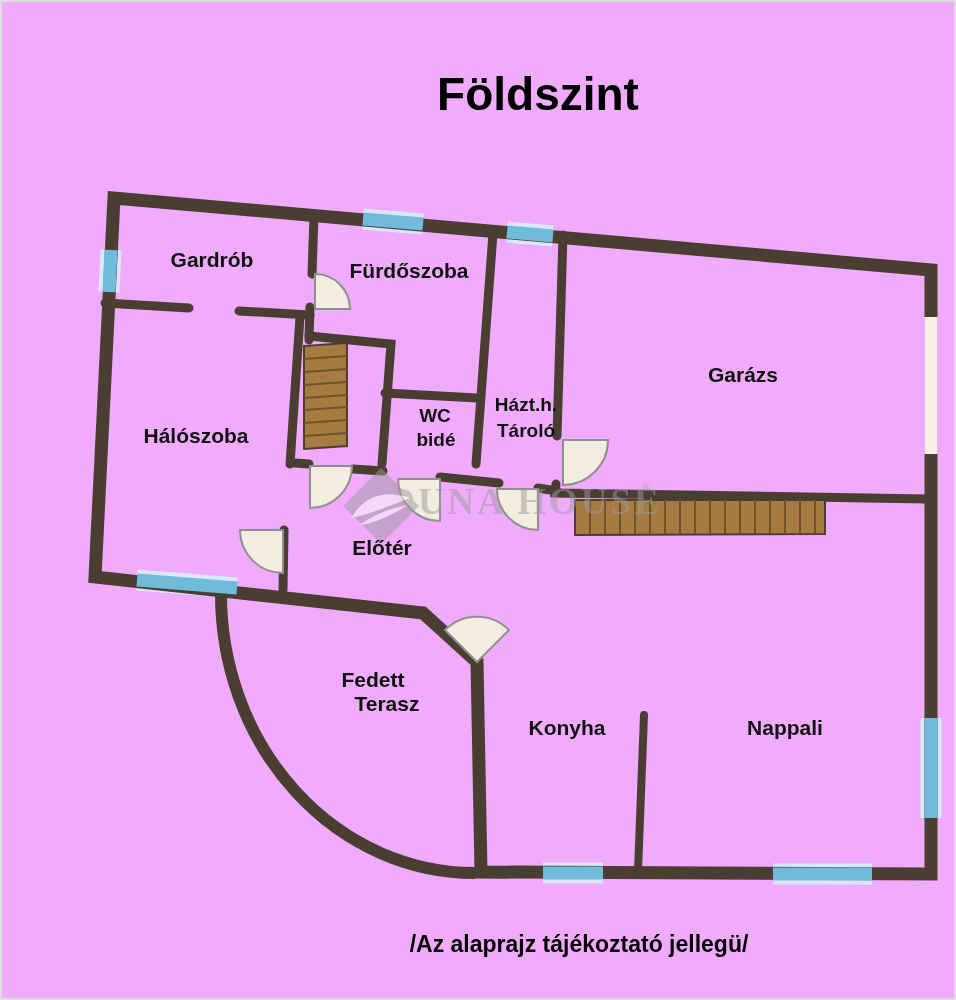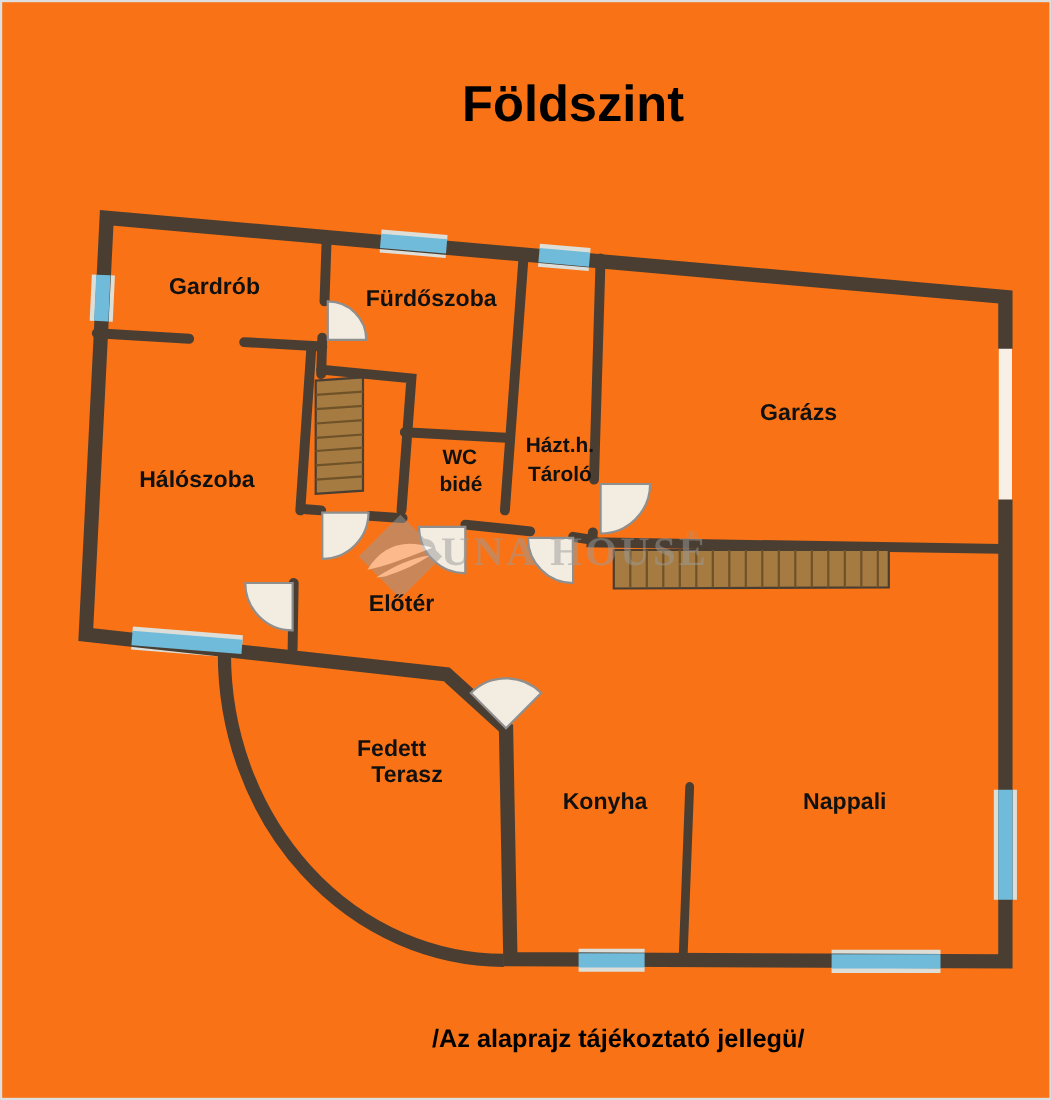--- a/index.html
+++ b/index.html
@@ -1,23 +1,24 @@
 <!DOCTYPE html>
 <html><head>
 <meta charset="utf-8">
 <style>
   html,body{margin:0;padding:0;background:#ffffff;}
   .page{
     position:relative;
     width:956px;height:1000px;
-    background:#f97316;
+    background:#f0abfc;
     border:2px solid #dedede;
     box-sizing:border-box;
     font-family:"Liberation Sans", sans-serif;
     overflow:hidden;
+    padding-left:17px;
   }
   svg{display:block;}
   text{font-family:"Liberation Sans", sans-serif;}
   .title-text{font-size:46px;font-weight:bold;}
   .room-label{font-size:21px;font-weight:bold;}
   .room-label-sm{font-size:19px;font-weight:bold;}
   .disclaimer-text{font-size:23px;font-weight:bold;}
   .wm-text{font-family:"Liberation Serif", serif;font-weight:bold;font-size:37px;letter-spacing:3px;}
   .wm-reg{font-family:"Liberation Serif", serif;font-weight:bold;font-size:13px;}
 </style>

